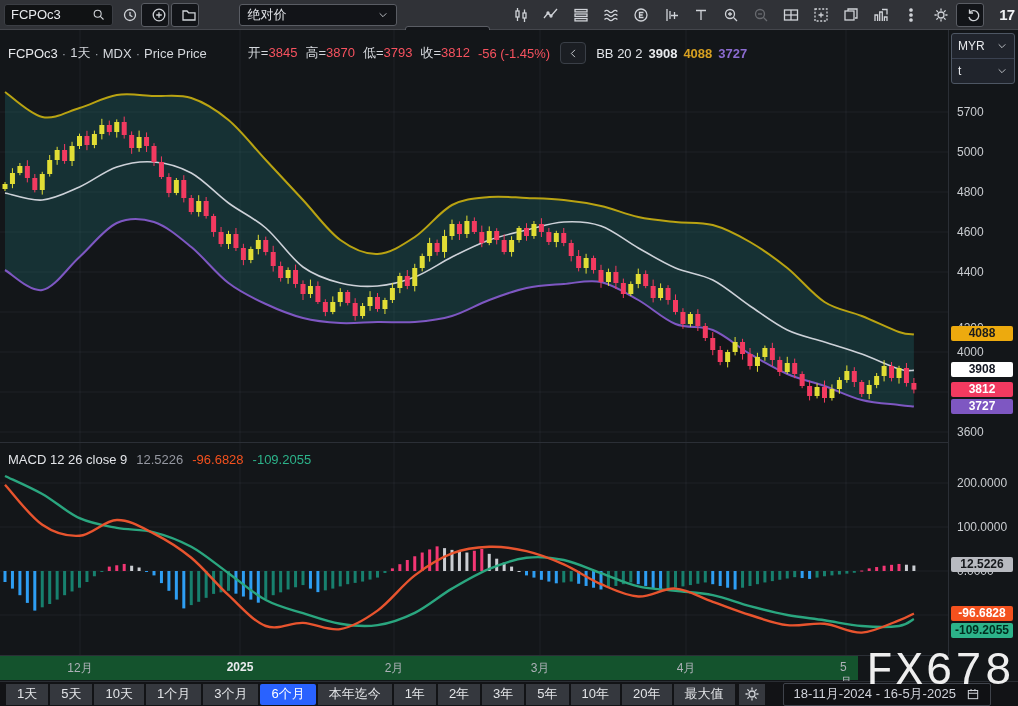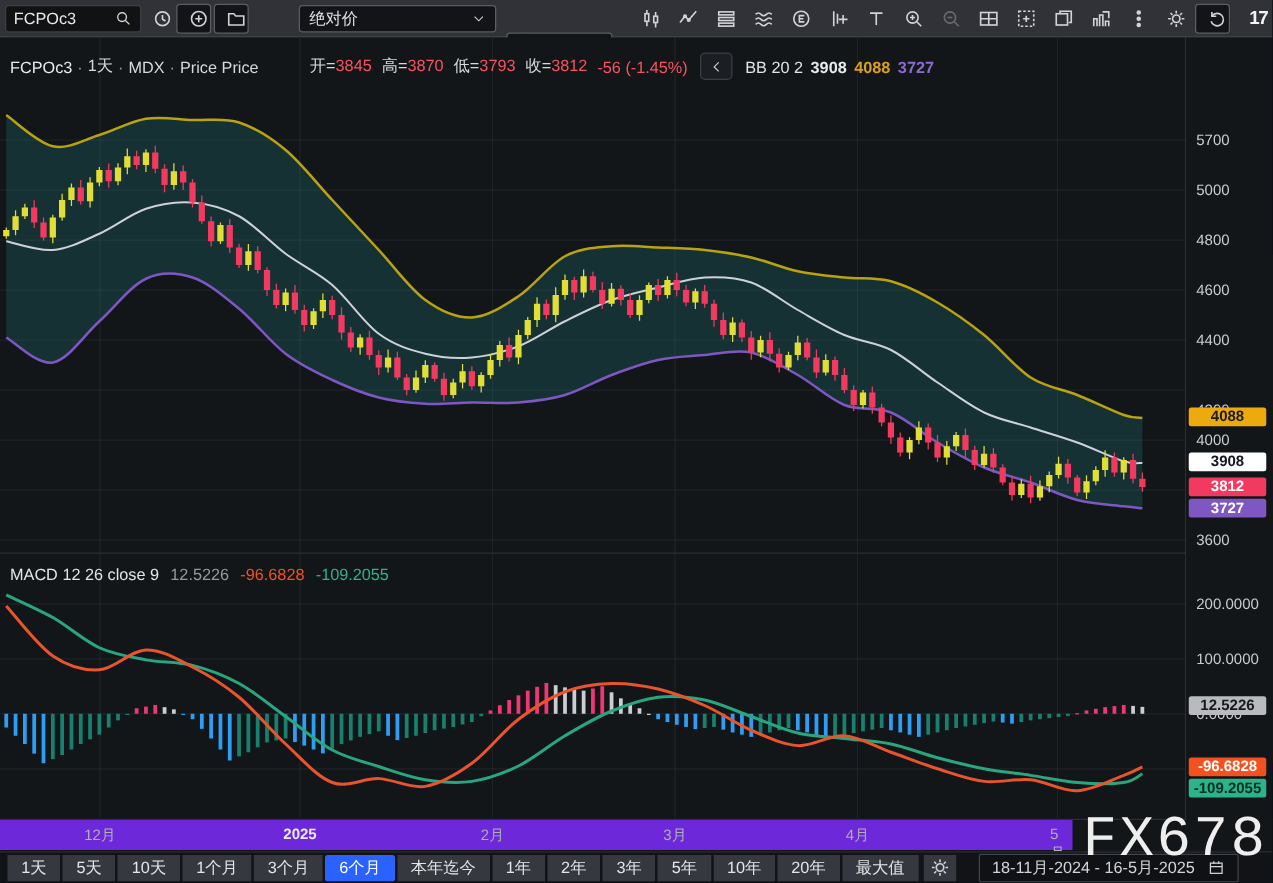--- a/index.html
+++ b/index.html
@@ -50,21 +50,21 @@
   .unitbox{position:absolute;left:2px;top:3px;width:62px;background:#20242c;border:1px solid #4d5663;
            border-radius:3px;overflow:hidden;}
   .unitrow{display:flex;align-items:center;justify-content:space-between;height:24px;padding:0 6px;
            color:#e8eaed;font-size:12px;cursor:pointer;}
   .unitrow+.unitrow{border-top:1px solid #3a4150;}
   .tick{position:absolute;left:8px;color:#c9ccd0;font-size:12px;line-height:14px;}
   .badge{position:absolute;left:2px;min-width:54px;text-align:center;font-size:12px;line-height:15px;
          border-radius:2px;padding:0 4px;font-weight:700;}
 
   
-  .time-axis{position:absolute;left:0;top:656px;width:858px;height:24px;background:#6d28d9;}
+  .time-axis{position:absolute;left:0;top:656px;width:858px;height:24px;background:#14532d;}
   .time-label{position:absolute;top:4px;transform:translateX(-50%);font-size:12px;color:#aeb1b8;}
   .time-label.emph{color:#e8eaed;font-weight:700;}
 
   
   .bottombar{position:absolute;left:0;top:681px;width:1018px;height:25px;background:#121316;
              border-top:1px solid #2a2d33;display:flex;align-items:center;box-sizing:border-box;padding:0 6px;}
   .range-btn{height:21px;display:flex;align-items:center;padding:0 11px;margin-right:2px;background:#35383e;
              color:#e3e5e8;font-size:13px;cursor:pointer;}
   .range-btn.selected{background:#2962ff;color:#fff;border-radius:2px;}
   .gear-btn{width:26px;height:21px;display:flex;align-items:center;justify-content:center;background:#35383e;
@@ -719,20 +719,38 @@
       <span>MACD</span>&nbsp;<span>12 26 close 9</span>
     </span>
     <span id="macd-values" style="display:flex;">
         <span class="lg-val" style="color: rgb(149, 152, 161); font-weight: 400; margin-left: 9px;">12.5226</span>
         <span class="lg-val" style="color: rgb(244, 81, 30); font-weight: 400; margin-left: 9px;">-96.6828</span>
         <span class="lg-val" style="color: rgb(44, 179, 138); font-weight: 400; margin-left: 9px;">-109.2055</span>
       </span>
   </div>
 
   <div class="right-axis" id="right-axis">
+    <div class="unitbox">
+      <div class="unitrow">
+        <span>MYR</span>
+        <span class="chev">
+            <svg width="12" height="12" viewBox="0 0 18 18" fill="none" stroke="#d0d3d8" stroke-width="1.3">
+              <path d="M4 6.5l5 5 5-5"></path>
+            </svg>
+          </span>
+      </div>
+      <div class="unitrow">
+        <span>t</span>
+        <span class="chev">
+            <svg width="12" height="12" viewBox="0 0 18 18" fill="none" stroke="#d0d3d8" stroke-width="1.3">
+              <path d="M4 6.5l5 5 5-5"></path>
+            </svg>
+          </span>
+      </div>
+    </div>
   <div class="tick" style="top: 75px;">5700</div>
       <div class="tick" style="top: 115px;">5000</div>
       <div class="tick" style="top: 155px;">4800</div>
       <div class="tick" style="top: 195px;">4600</div>
       <div class="tick" style="top: 235px;">4400</div>
       <div class="tick" style="top: 275px; margin-top: 16px;">4200</div>
       <div class="tick" style="top: 315px;">4000</div>
       <div class="tick" style="top: 395px;">3600</div>
       <div class="tick" style="top: 446px;">200.0000</div>
       <div class="tick" style="top: 490px;">100.0000</div>

